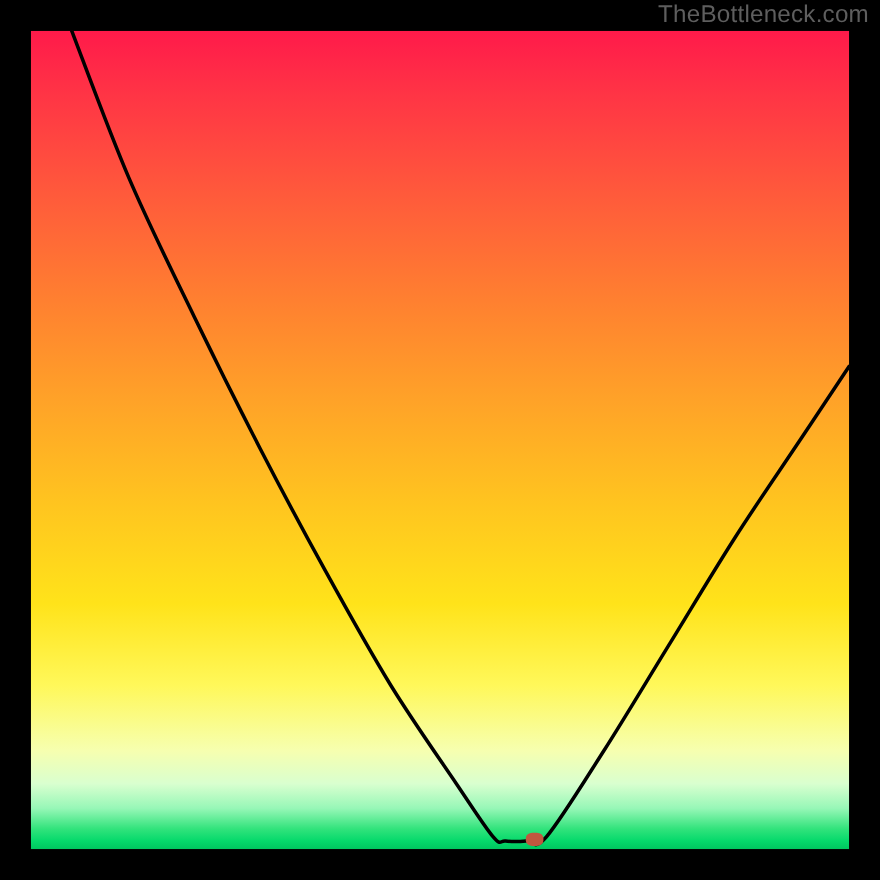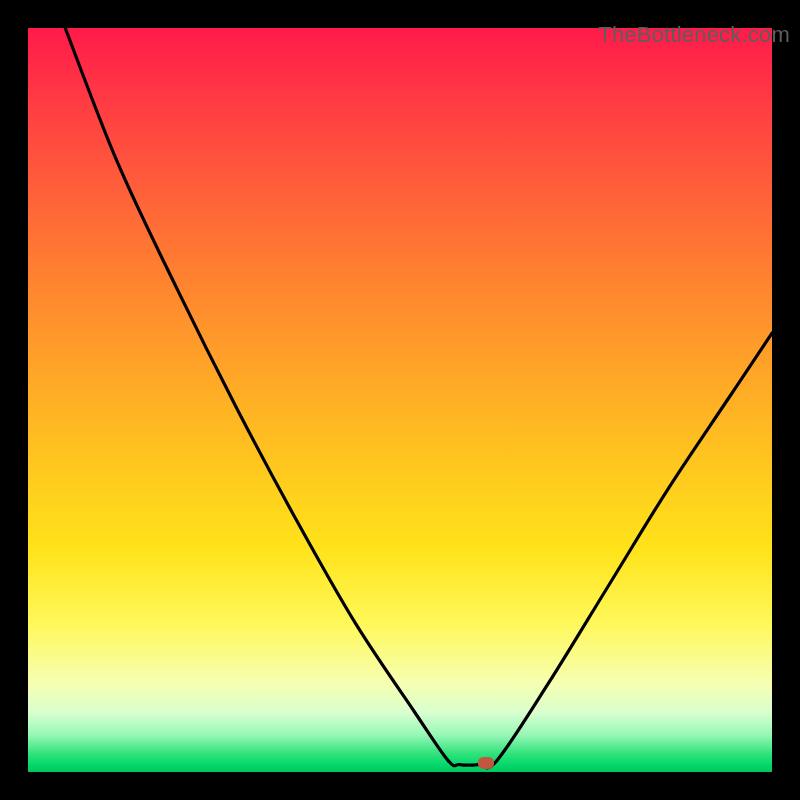--- a/index.html
+++ b/index.html
@@ -12,21 +12,21 @@
     font-family: Arial, Helvetica, sans-serif;
   }
   .frame {
     position: relative;
     width: 800px;
     height: 800px;
     background: #000;
   }
   .watermark {
     position: absolute;
-    top: 22px;
+    top: 0;
     right: 10px;
     color: #5e5e5e;
     font-size: 22px;
     font-weight: 500;
     letter-spacing: 0.2px;
     z-index: 20;
   }
   .plot-area {
     position: absolute;
     left: 28px;

